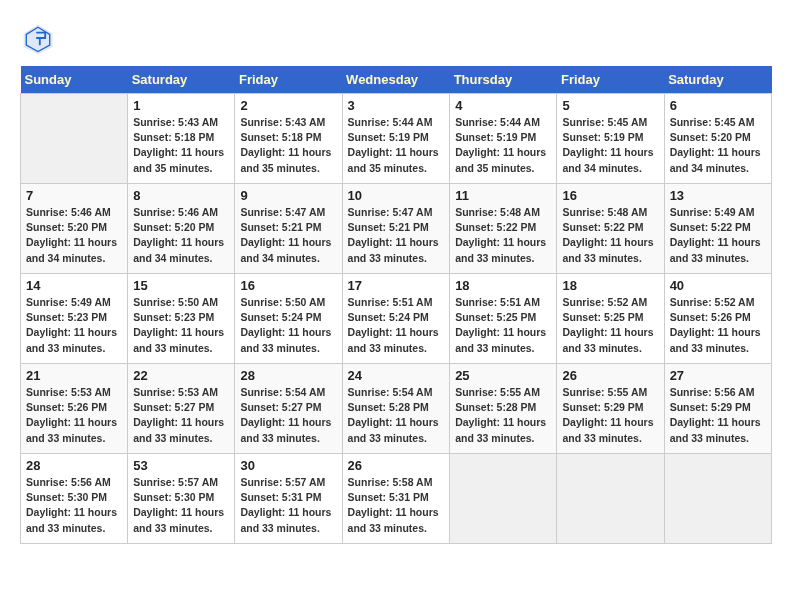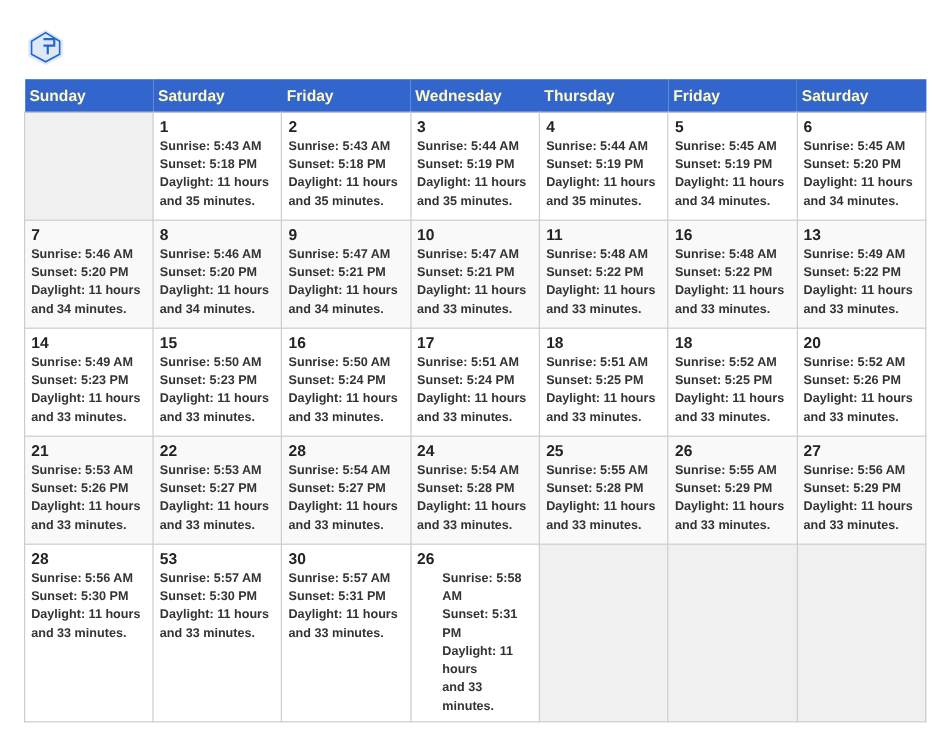--- a/index.html
+++ b/index.html
@@ -256,21 +256,21 @@
 and 33 minutes.</div>
         </td>
         <td>
           <span class="day-num">18</span>
           <div class="day-info" style="white-space: pre-line;">Sunrise: 5:52 AM
 Sunset: 5:25 PM
 Daylight: 11 hours
 and 33 minutes.</div>
         </td>
         <td>
-          <span class="day-num">20</span>
+          <span class="day-num">40</span>
           <div class="day-info" style="white-space: pre-line;">Sunrise: 5:52 AM
 Sunset: 5:26 PM
 Daylight: 11 hours
 and 33 minutes.</div>
         </td>
       </tr>
       <tr class="week-row">
         <td>
           <span class="day-num">21</span>
           <div class="day-info" style="white-space: pre-line;">Sunrise: 5:53 AM
@@ -338,21 +338,21 @@
         </td>
         <td>
           <span class="day-num">30</span>
           <div class="day-info" style="white-space: pre-line;">Sunrise: 5:57 AM
 Sunset: 5:31 PM
 Daylight: 11 hours
 and 33 minutes.</div>
         </td>
         <td>
           <span class="day-num">26</span>
-          <div class="day-info" style="white-space: pre-line; margin-left: 21px;">Sunrise: 5:58 AM
+          <div class="day-info" style="white-space: pre-line;">Sunrise: 5:58 AM
 Sunset: 5:31 PM
 Daylight: 11 hours
 and 33 minutes.</div>
         </td>
         <td class="empty-cell"></td>
         <td class="empty-cell"></td>
         <td class="empty-cell"></td>
       </tr>
     </tbody>
 </table>

